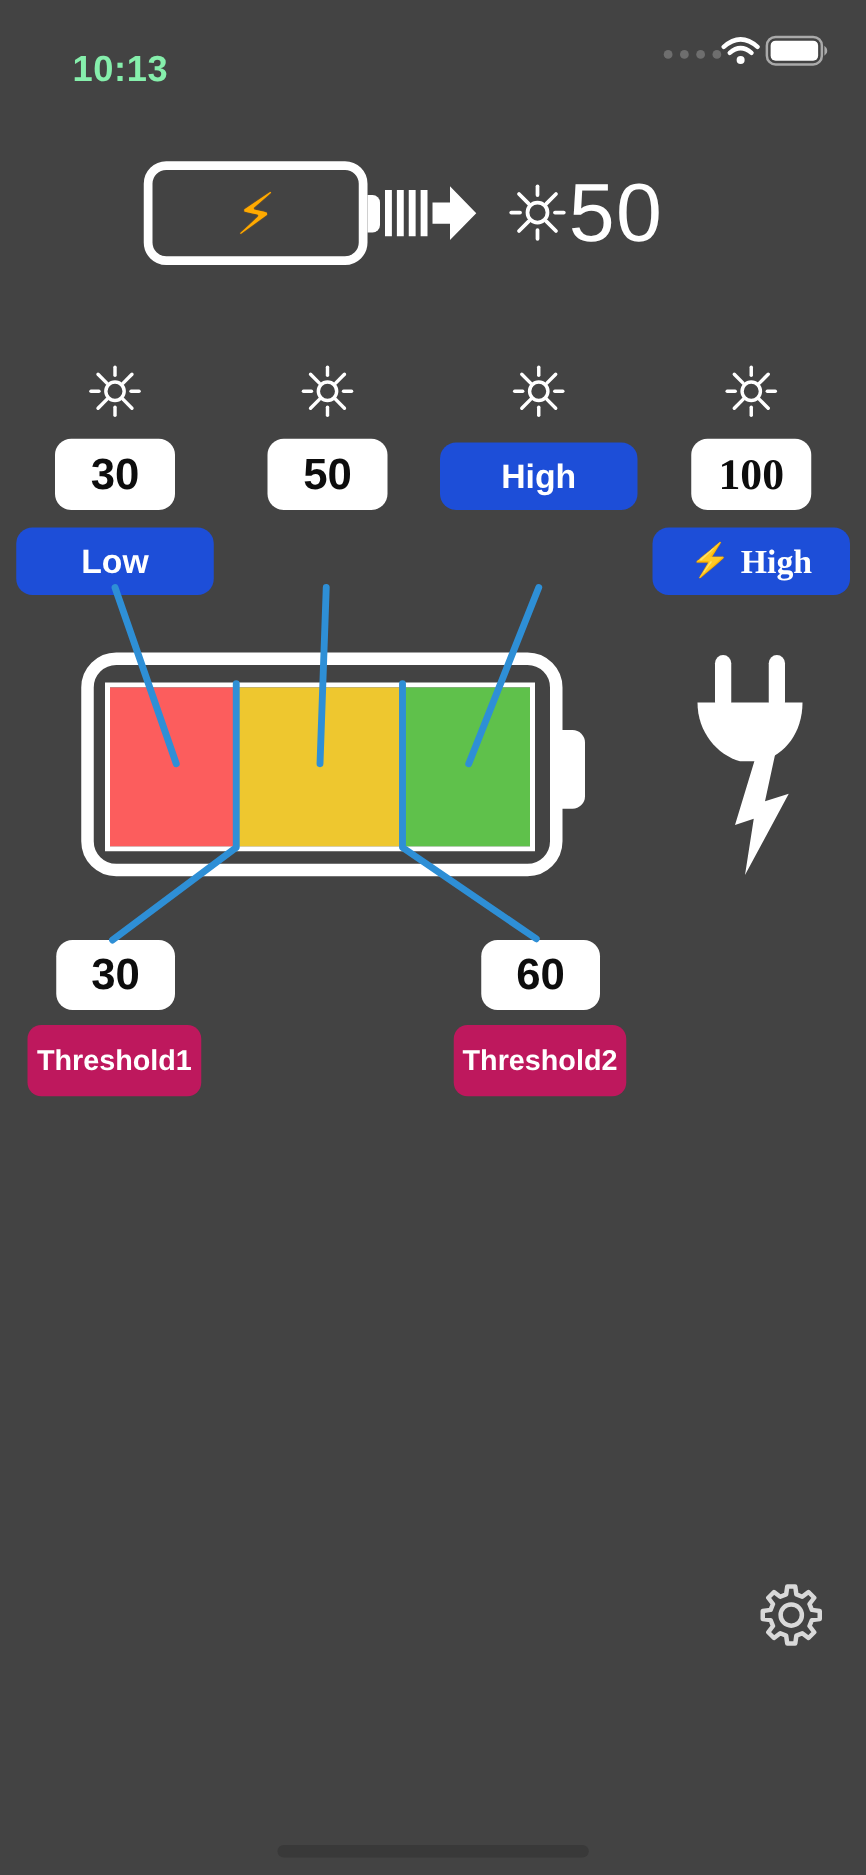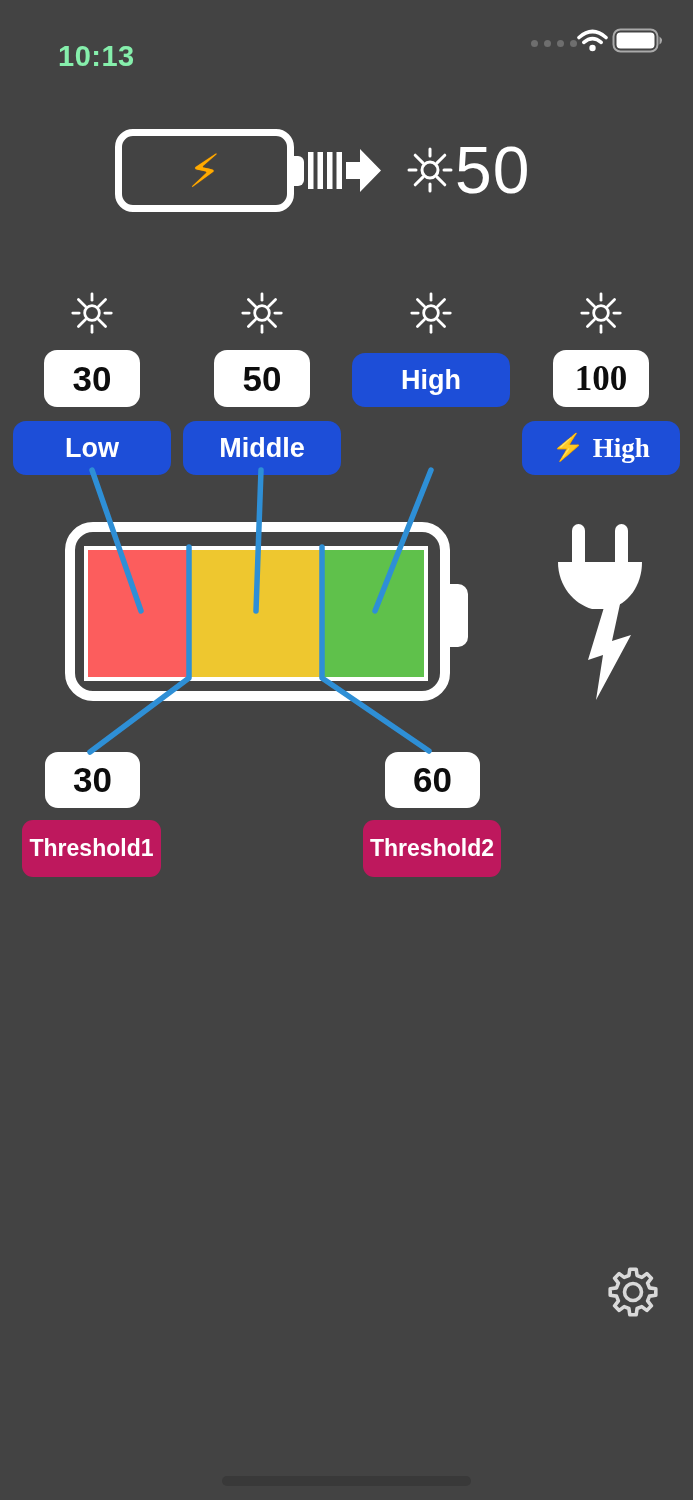--- a/index.html
+++ b/index.html
@@ -166,23 +166,20 @@
             <line x1="3" y1="24" x2="10" y2="24"></line>
             <line x1="38" y1="24" x2="45" y2="24"></line>
             <line x1="9.2" y1="9.2" x2="16.9" y2="16.9"></line>
             <line x1="31.1" y1="31.1" x2="38.8" y2="38.8"></line>
             <line x1="38.8" y1="9.2" x2="31.1" y2="16.9"></line>
             <line x1="16.9" y1="31.1" x2="9.2" y2="38.8"></line>
           </g>
         </svg>
     </span>
     <div class="value-box">50</div>
-    <div class="blue-btn">
-        <span>Middle</span>
-      </div>
   </div>
 
   <div class="abs preset-col pc2">
     <span>
       <svg width="44" height="44" viewBox="0 0 48 48">
           <g stroke="#fff" stroke-width="3" stroke-linecap="round" fill="none">
             <circle cx="24" cy="24" r="8"></circle>
             <line x1="24" y1="3" x2="24" y2="10"></line>
             <line x1="24" y1="38" x2="24" y2="45"></line>
             <line x1="3" y1="24" x2="10" y2="24"></line>

